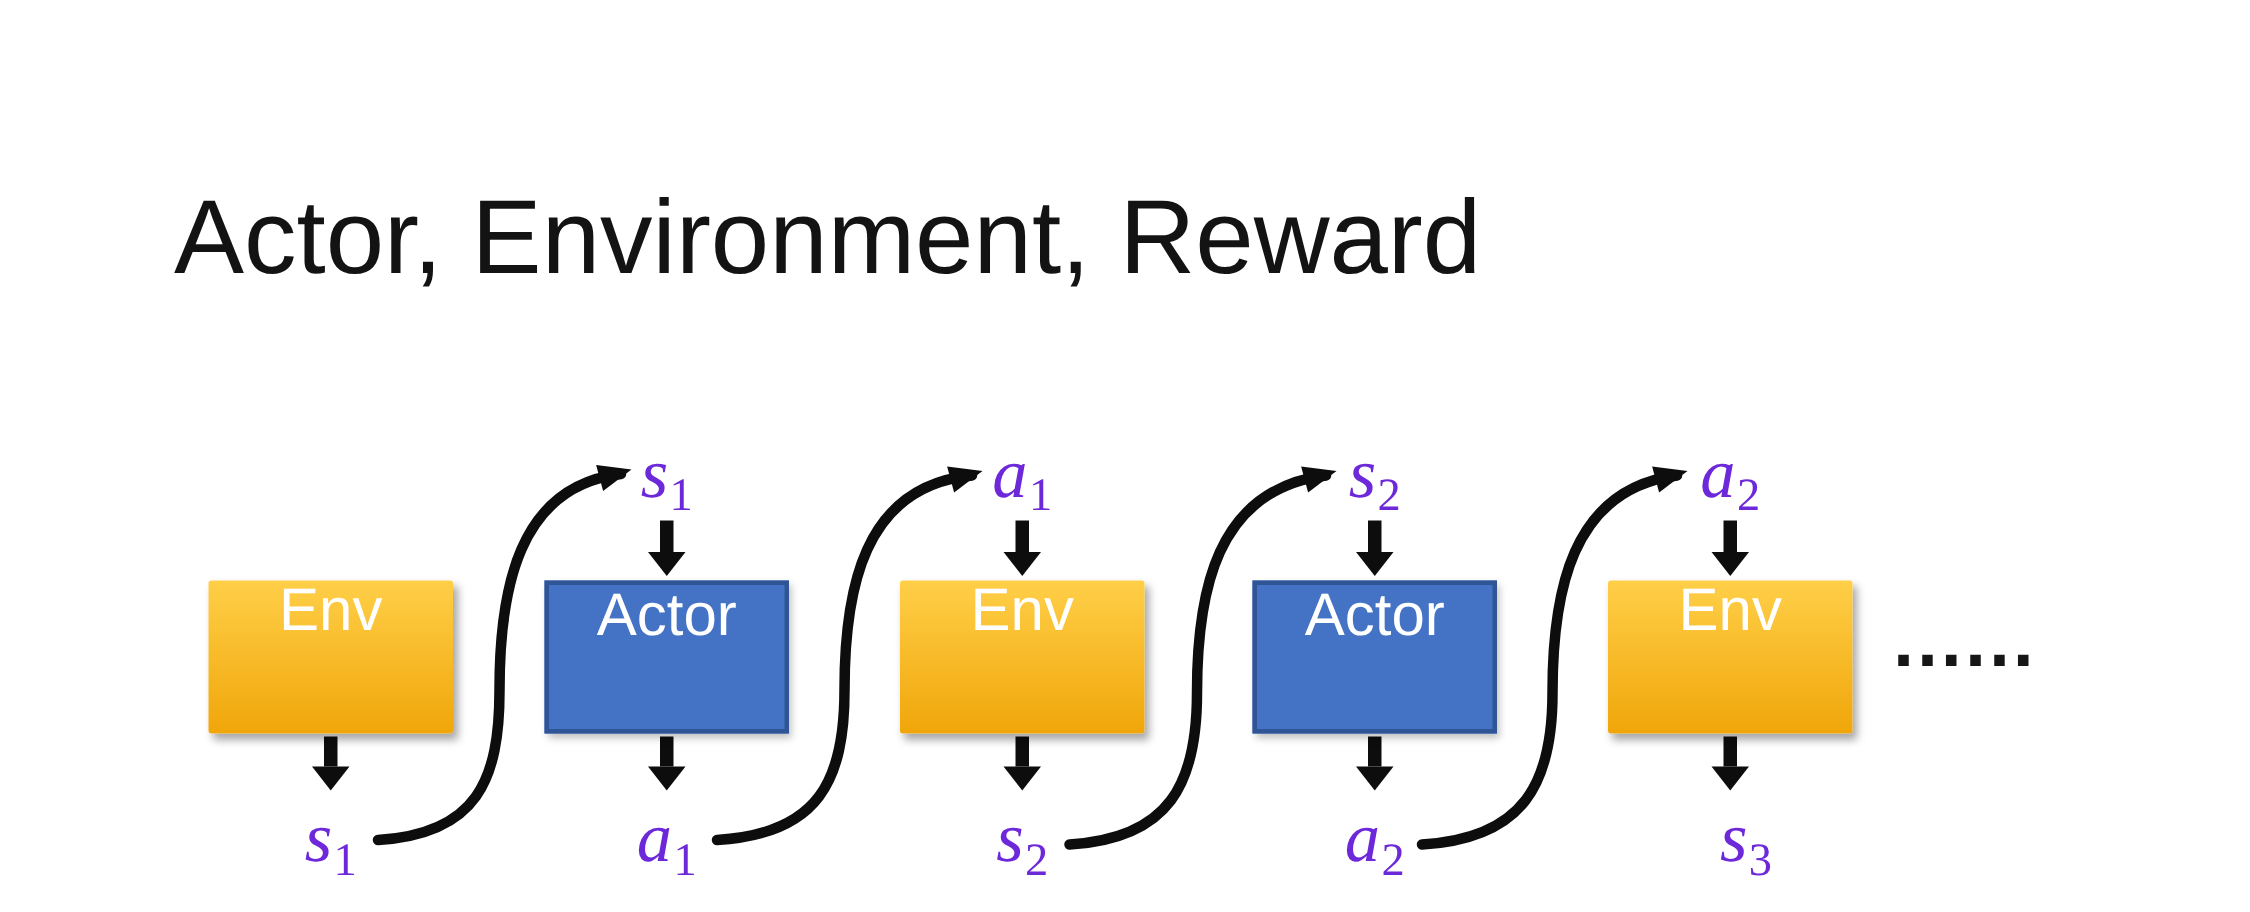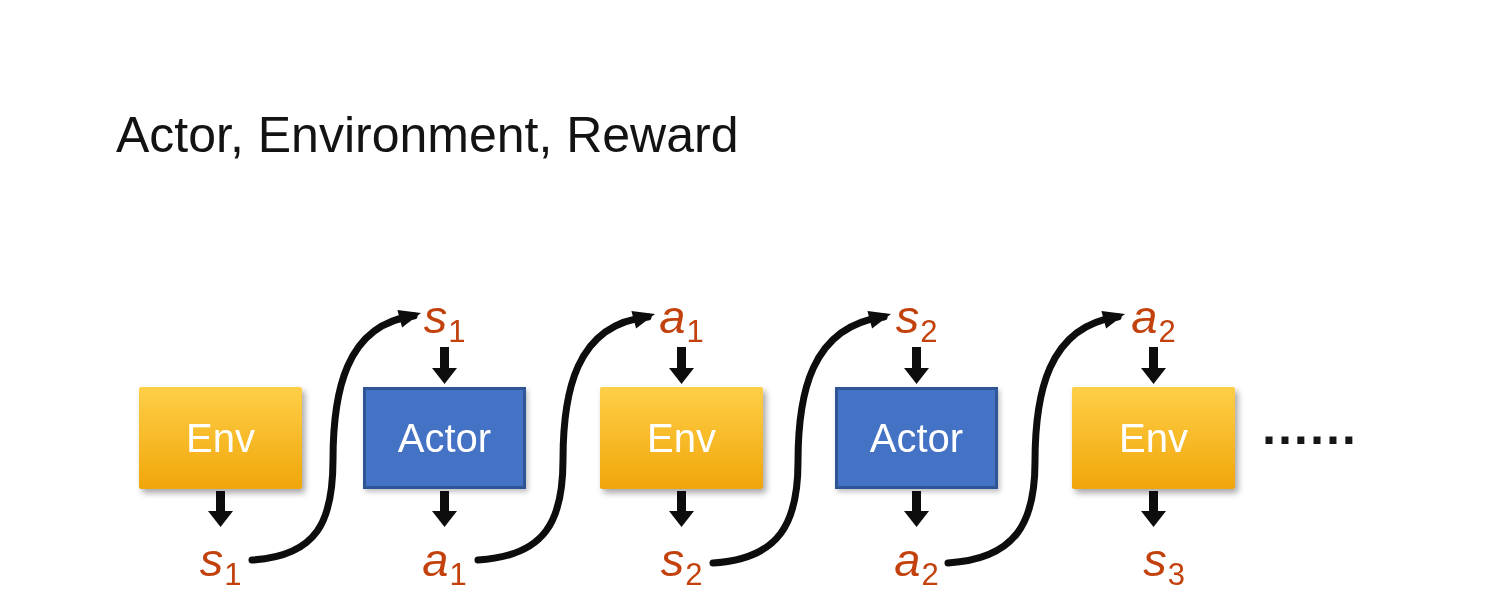--- a/index.html
+++ b/index.html
@@ -2,45 +2,45 @@
 <html style="--color-background: #FFFFFF; --color-title_text: #131313; --color-env_gradient_top: #FFCF48; --color-env_gradient_bottom: #F0A60A; --color-actor_fill: #4472C4; --color-actor_border: #2F5597; --color-box_text: #FFFFFF; --color-arrow: #0D0D0D;"><head>
 <meta charset="utf-8">
 <style>
   html, body { margin:0; padding:0; }
   body {
     width:1500px; height:608px; position:relative; overflow:hidden;
     background:var(--color-background,#ffffff);
     font-family:"Liberation Sans", sans-serif;
   }
   .slide-title {
-    position:absolute; left:116px; top:106px;
-    font-size:50px; font-weight:300; letter-spacing:0;
+    position:absolute; left:116px; top:118px;
+    font-size:70px; font-weight:300; letter-spacing:0;
     color:var(--color-title_text,#131313); white-space:nowrap;
   }
   .box {
     position:absolute; top:387px; width:163px; height:102px;
-    display:flex; align-items:center; justify-content:center;
+    display:flex; align-items:flex-start; justify-content:center;
     box-sizing:border-box;
   }
   .box.env {
     background:linear-gradient(180deg,
       var(--color-env_gradient_top,#FFCF48),
       var(--color-env_gradient_bottom,#F0A60A));
     border-radius:2px;
     box-shadow:3px 4px 6px rgba(0,0,0,0.35);
   }
   .box.actor {
     background:var(--color-actor_fill,#4472C4);
     border:3px solid var(--color-actor_border,#2F5597);
     box-shadow:2px 3px 5px rgba(0,0,0,0.25);
   }
   .box-label { color:var(--color-box_text,#ffffff); font-size:40px; line-height:1; }
   .mlabel {
     position:absolute; transform:translateX(-50%);
-    font-family:Liberation Sans, sans-serif; color:#c2410c; white-space:nowrap; line-height:1;
+    font-family:Liberation Serif, serif; color:#6d28d9; white-space:nowrap; line-height:1;
   }
   .mlabel.top    { top:293px; }
   .mlabel.bottom { top:536px; }
   .mbase { font-style:italic; font-size:47px; }
   .msub  { font-style:normal; font-size:31px; vertical-align:-9px; margin-left:1px; }
   .dots {
     position:absolute; left:1260px; top:397px;
     font-size:50px; font-weight:800; letter-spacing:-2px;
     color:#161616; line-height:1.2;
   }

